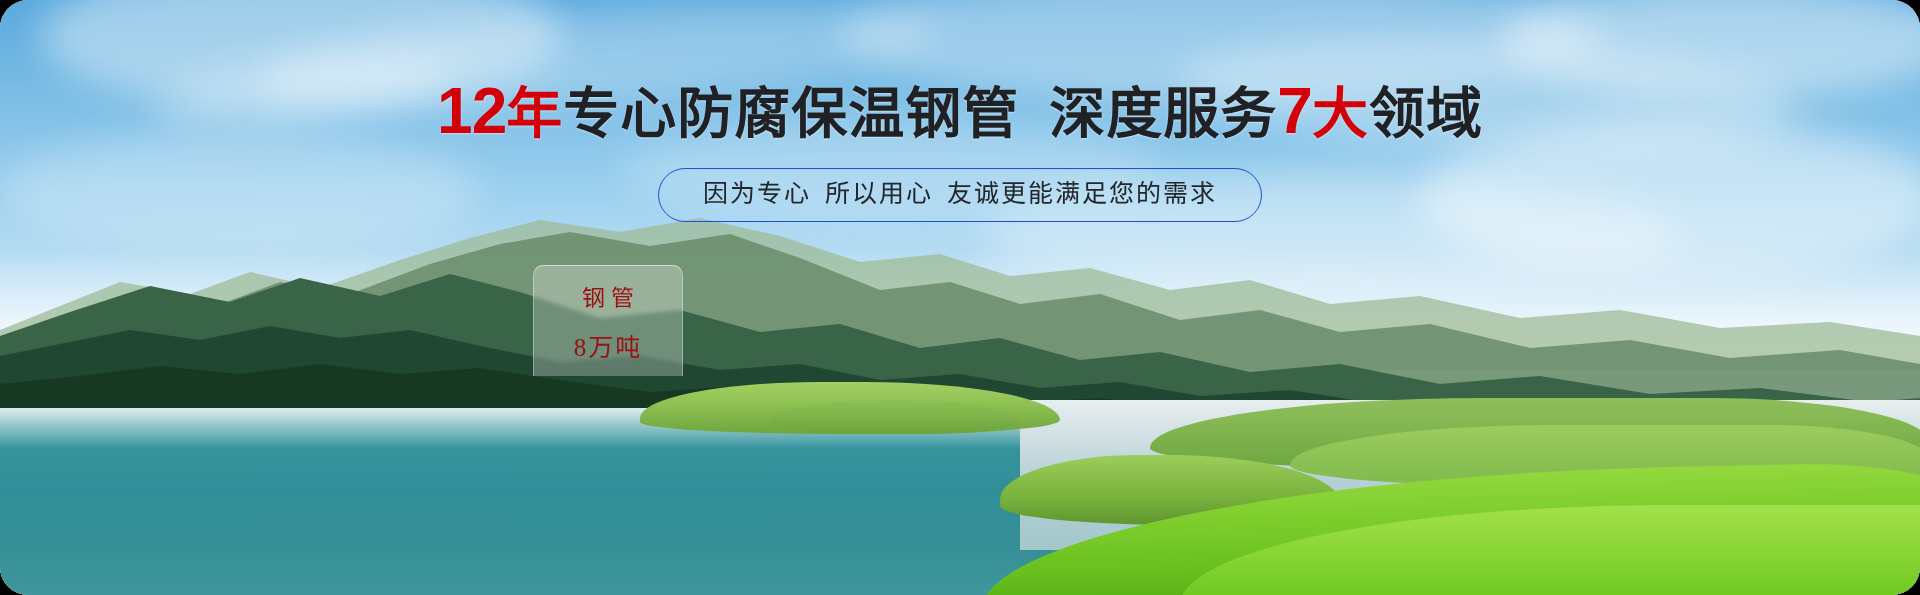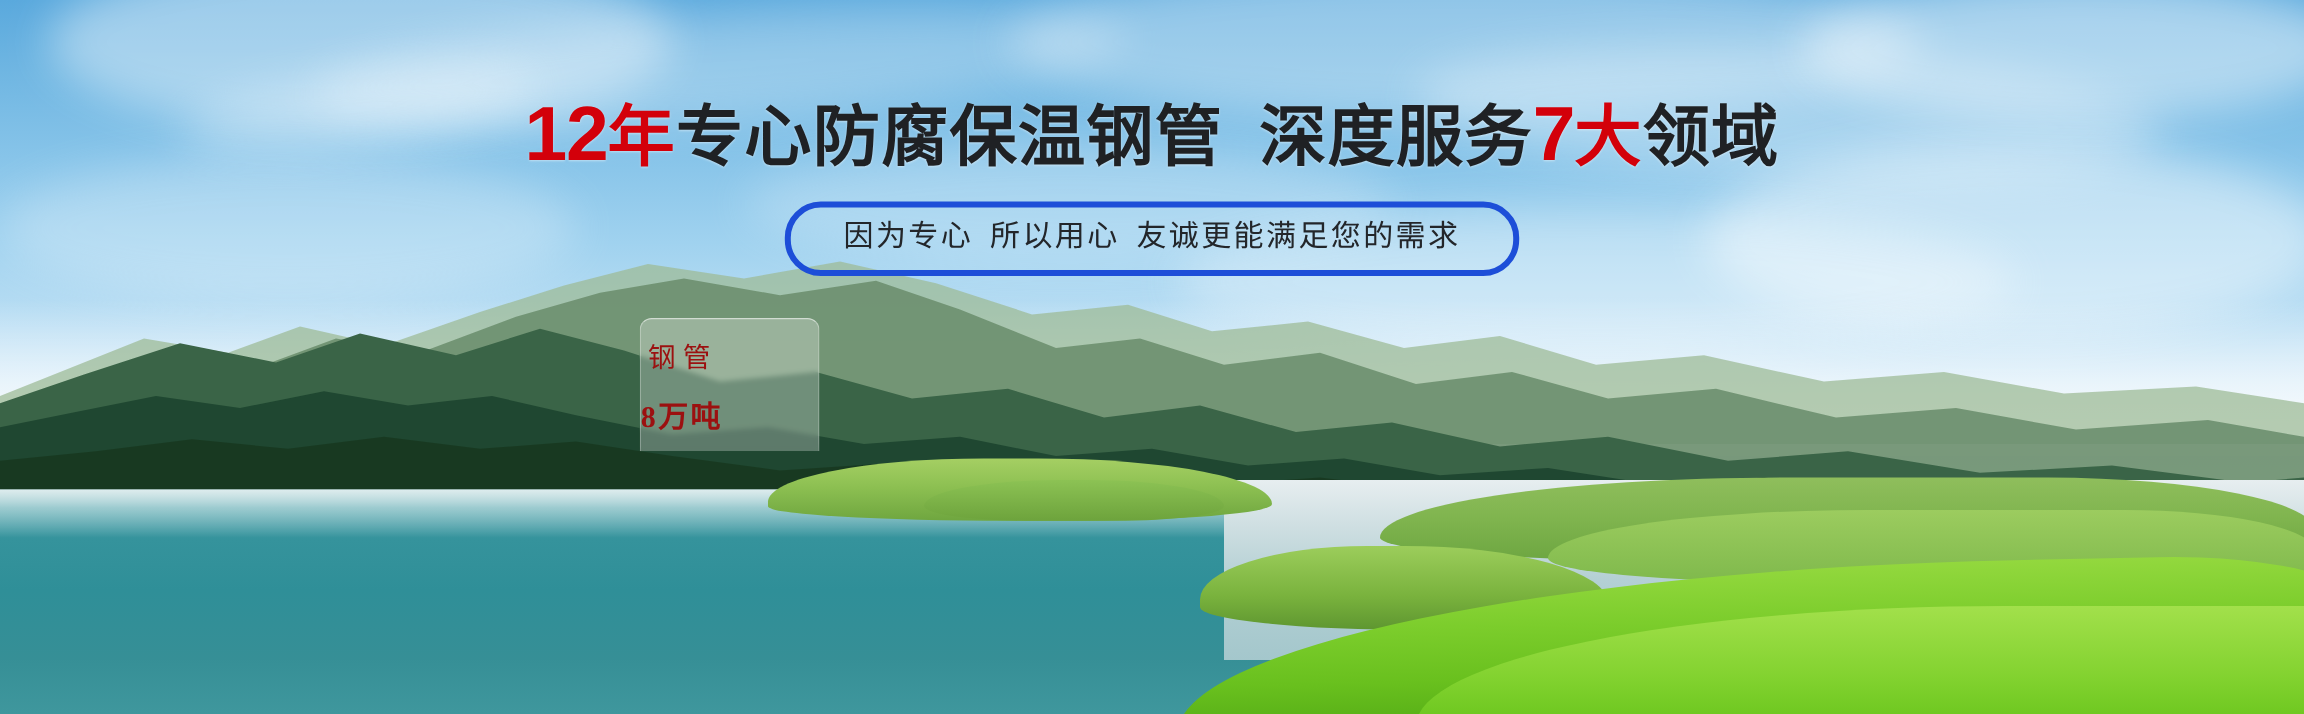--- a/index.html
+++ b/index.html
@@ -11,20 +11,21 @@
   body {
     font-family: "Liberation Sans", "DejaVu Sans", sans-serif;
   }
 
   .banner {
     position: relative;
     width: 1920px;
     height: 595px;
     overflow: hidden;
     background: #ffffff;
+    border-radius: 28px;
   }
 
   
   .sky {
     position: absolute;
     inset: 0;
     background: linear-gradient(to bottom,
       #5aa9dd 0%,
       #6fb6e2 10%,
       #87c4e9 22%,
@@ -216,21 +217,21 @@
   
   .pill-wrap {
     position: absolute;
     left: 0; right: 0;
     top: 168px;
     text-align: center;
   }
   .pill {
     display: inline-block;
     padding: 9px 44px 12px;
-    border: 5px solid #1d4ed8;
+    border: 1px solid #1d4ed8;
     border-radius: 30px;
     font-size: 25px;
     letter-spacing: 2px;
     color: #23262a;
     background: transparent;
     line-height: 1.25;
   }
   .pill .sp { display: inline-block; width: 14px; }
 
   
@@ -244,37 +245,37 @@
   .card {
     width: 148px;
     height: 110px;
     background: rgba(255,255,255,0.28);
     border-top: 1px solid rgba(255,255,255,0.55);
     border-left: 1px solid rgba(255,255,255,0.35);
     border-right: 1px solid rgba(255,255,255,0.35);
     border-radius: 10px 10px 0 0;
     display: flex;
     flex-direction: column;
-    align-items: flex-start;
+    align-items: center;
     justify-content: center;
     gap: 14px;
     backdrop-filter: blur(2px);
   }
   .card-title {
     font-size: 23px;
     color: #9c1010;
     letter-spacing: 6px;
     text-indent: 6px;
     font-weight: 400;
   }
   .card-value {
     font-size: 25px;
     color: #9c1010;
     letter-spacing: 2px;
-    font-weight: 700;
+    font-weight: 400;
     font-family: "Liberation Serif", "DejaVu Serif", serif;
   }
   .card-value sup {
     font-size: 15px;
     vertical-align: super;
   }
 </style>
 </head>
 <body>
 

